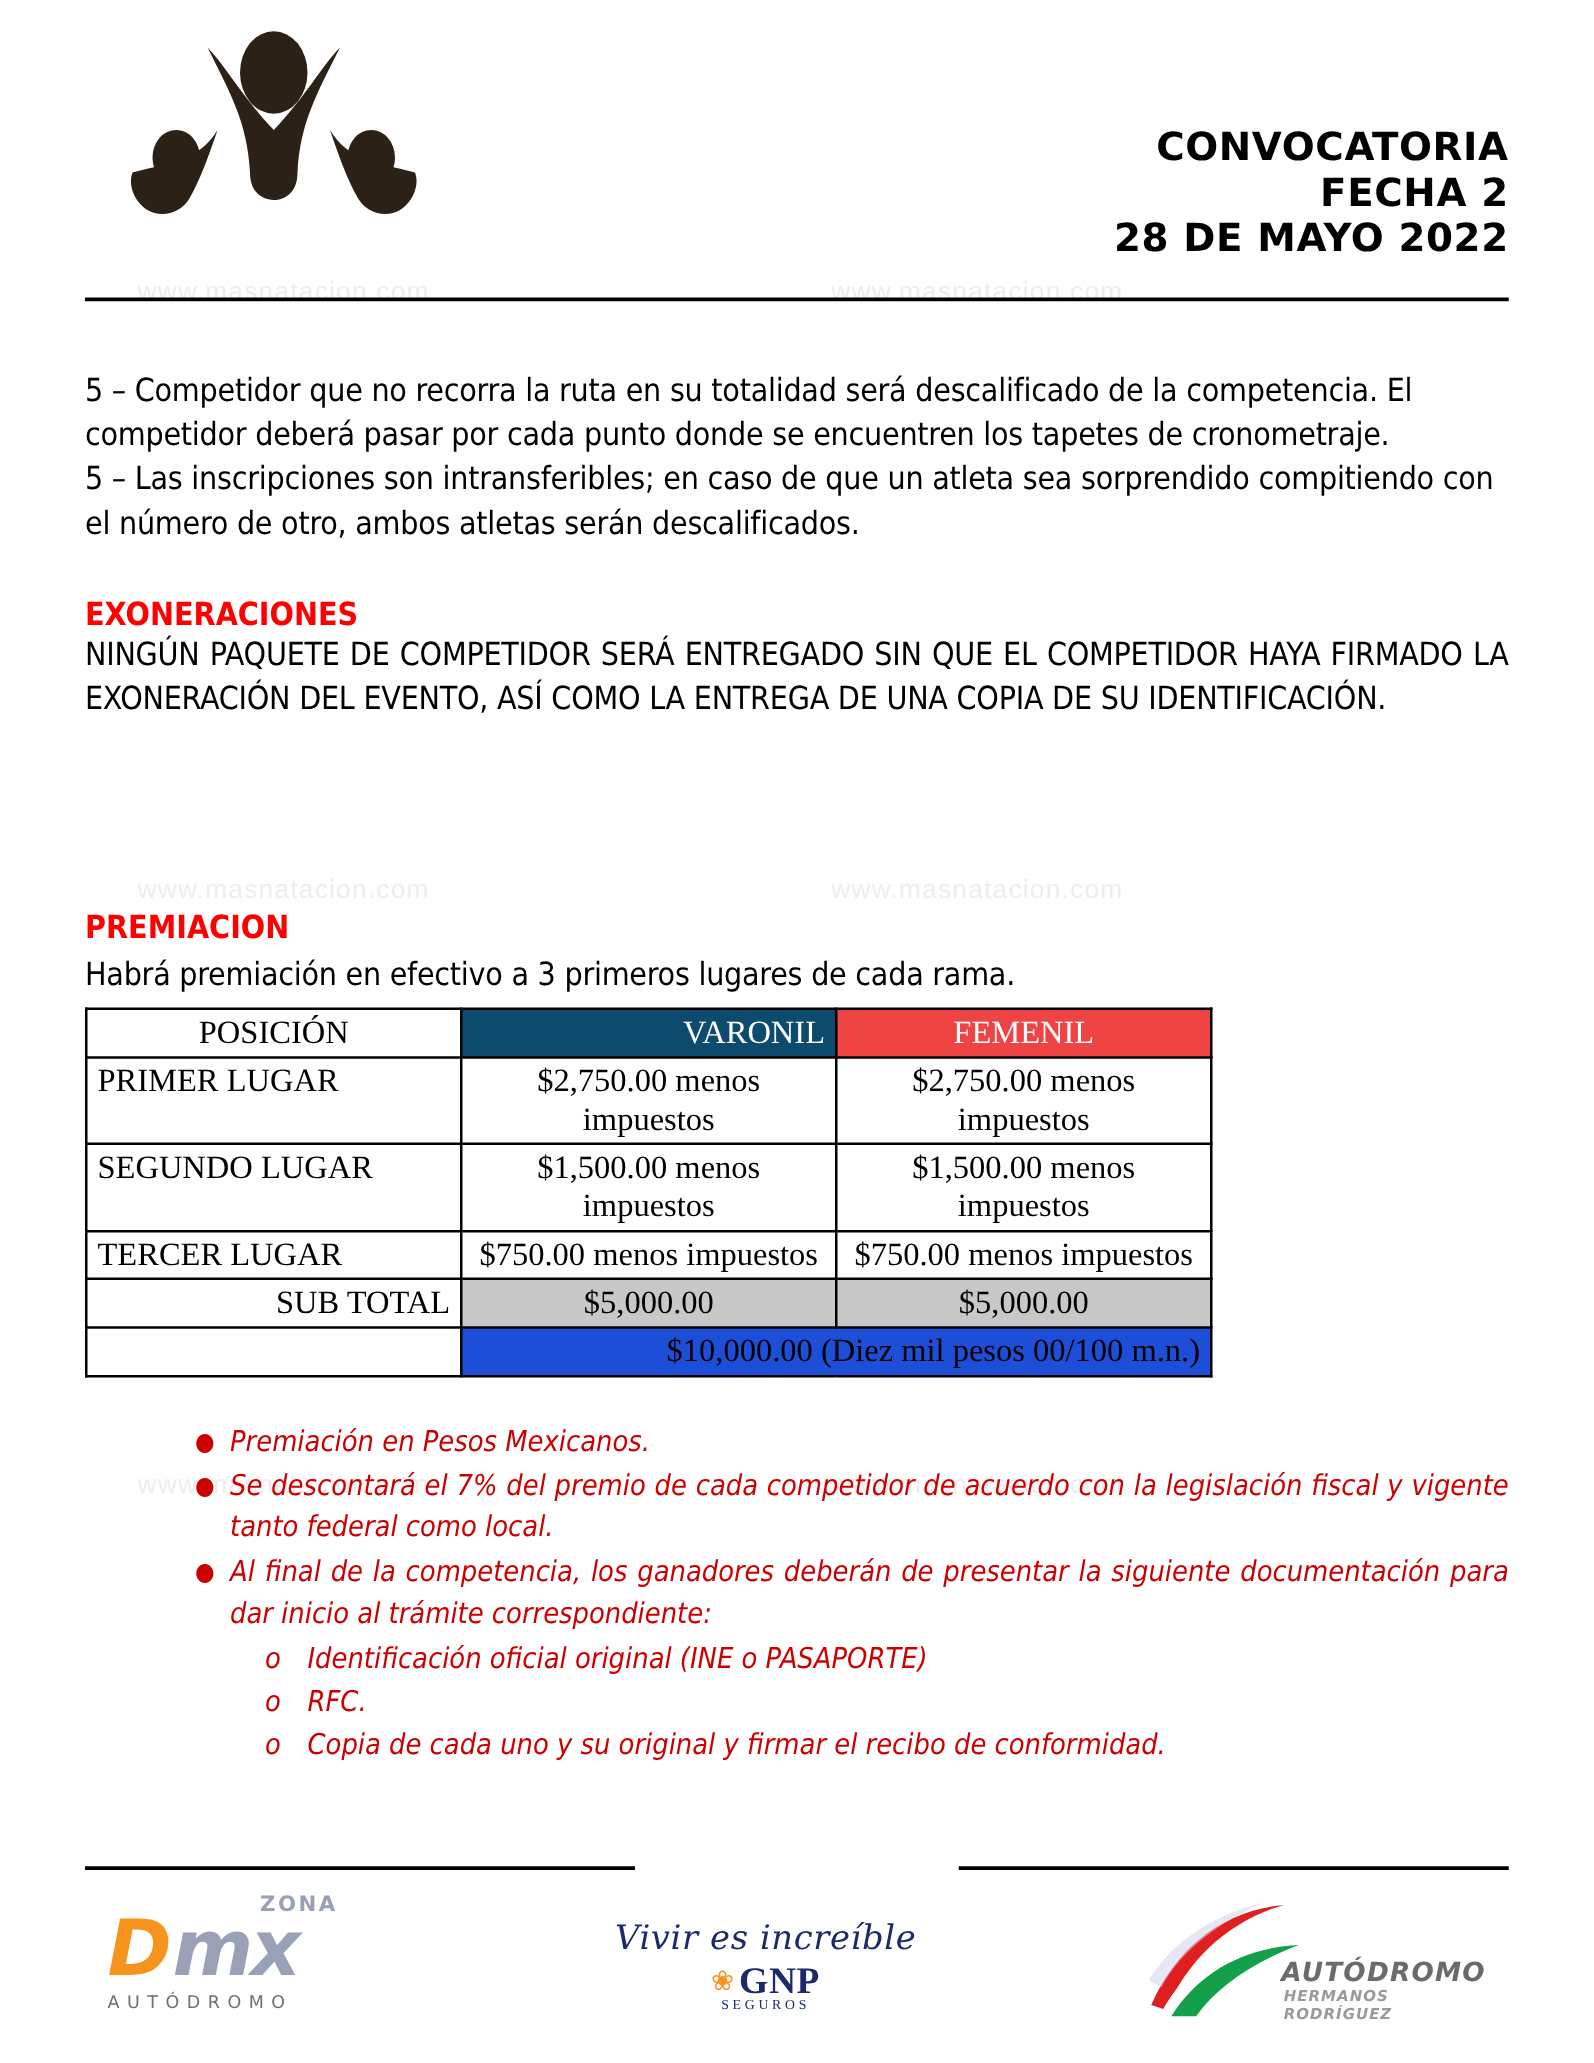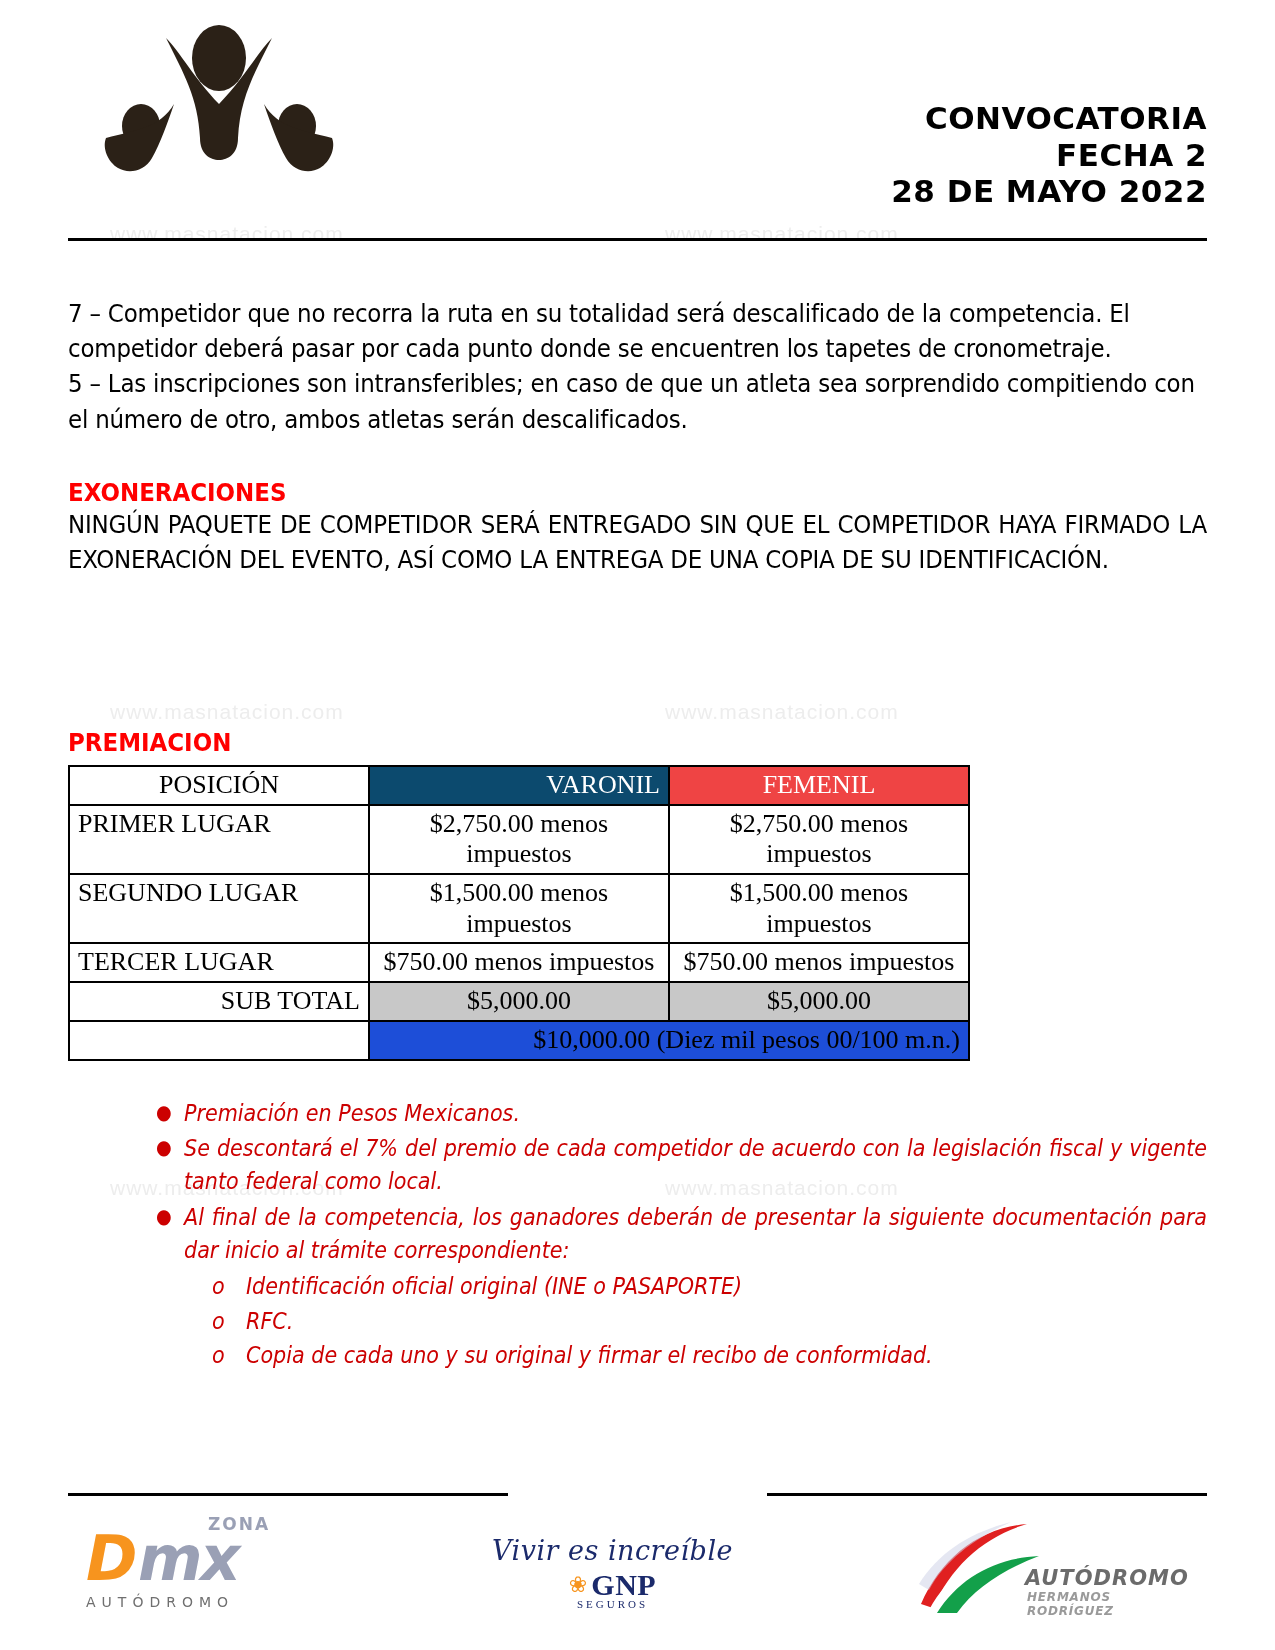--- a/index.html
+++ b/index.html
@@ -398,35 +398,36 @@
       <div>CONVOCATORIA</div>
       <div>FECHA 2</div>
       <div>28 DE MAYO 2022</div>
     </div>
   </div>
   <div class="header-rule"></div>
 
   <div class="content">
 
     <div class="rules">
-      <p class="para">7 – Competidor que no recorra la ruta en su totalidad será descalificado de la competencia. El competidor deberá pasar por cada punto donde se encuentren los tapetes de cronometraje.</p>
+      <p class="para">5 – Competidor que no recorra la ruta en su totalidad será descalificado de la competencia. El competidor deberá pasar por cada punto donde se encuentren los tapetes de cronometraje.</p>
       <p class="para">5 – Las inscripciones son intransferibles; en caso de que un atleta sea sorprendido compitiendo con el número de otro, ambos atletas serán descalificados.</p>
     </div>
 
     <div class="spacer-exo"></div>
 
     <div>
       <p class="section-head">EXONERACIONES</p>
       <p class="para justified">NINGÚN PAQUETE DE COMPETIDOR SERÁ ENTREGADO SIN QUE EL COMPETIDOR HAYA FIRMADO LA EXONERACIÓN DEL EVENTO, ASÍ COMO LA ENTREGA DE UNA COPIA DE SU IDENTIFICACIÓN.</p>
     </div>
 
     <div class="spacer-mid"></div>
 
     <div>
       <p class="section-head">PREMIACION</p>
+      <p class="para table-intro">Habrá premiación en efectivo a 3 primeros lugares de cada rama.</p>
 
       <table class="prize">
         <colgroup>
             <col class="c1">
             <col class="c2">
             <col class="c3">
           </colgroup>
         <tbody>
           <tr>
             <td class="pos-head">POSICIÓN</td>

